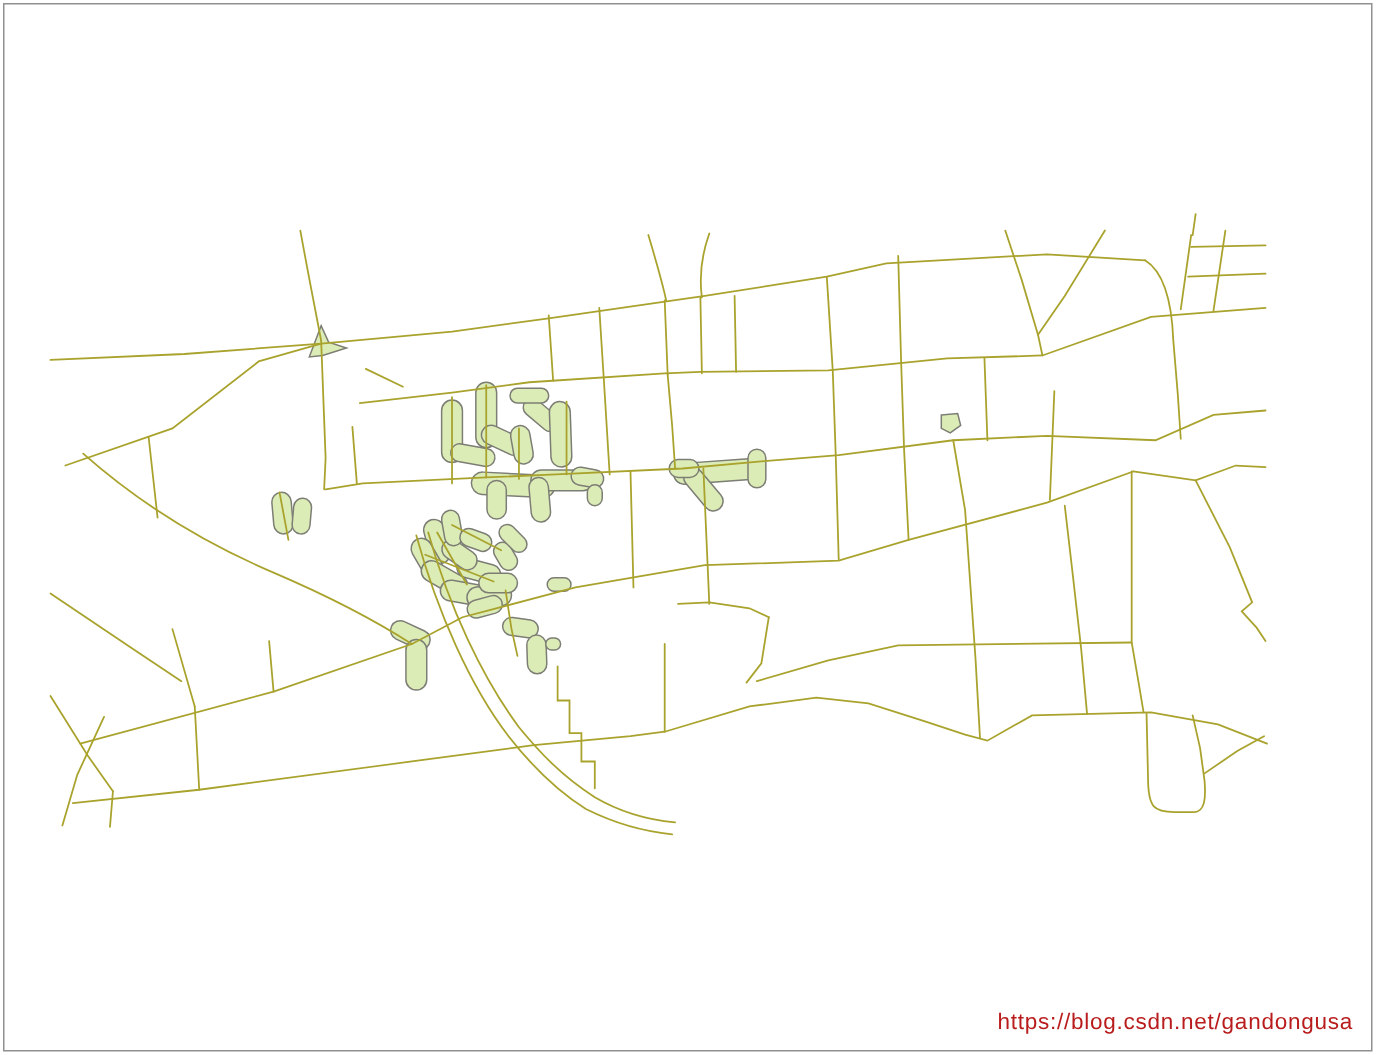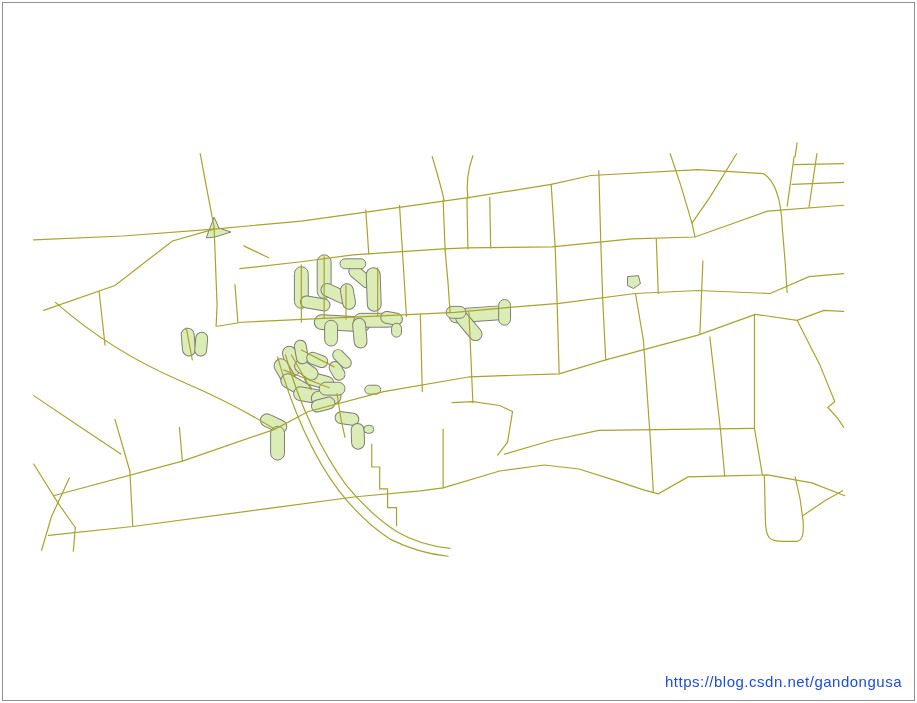--- a/index.html
+++ b/index.html
@@ -126,16 +126,16 @@
             <path d="M757,314 L757,429 L762,458 L765,476" fill="none" stroke="#a9a32d" stroke-width="1.2" stroke-linecap="round"></path>
             <path d="M800,320 L823,365 L838,402 L831,408 L841,419 L847,428" fill="none" stroke="#a9a32d" stroke-width="1.2" stroke-linecap="round"></path>
             <path d="M767,477 L768,520 C768,540 772,543 786,543 L799,543 C806,543 807,534 806,522 L803,500 L798,478" fill="none" stroke="#a9a32d" stroke-width="1.2" stroke-linecap="round"></path>
             <path d="M806,517 L828,502 L846,492" fill="none" stroke="#a9a32d" stroke-width="1.2" stroke-linecap="round"></path>
             <path d="M336,394 L340,420 L344,438" fill="none" stroke="#a9a32d" stroke-width="1.2" stroke-linecap="round"></path>
             <path d="M290,355 L310,390" fill="none" stroke="#a9a32d" stroke-width="1.2" stroke-linecap="round"></path>
             <path d="M282,370 L328,388" fill="none" stroke="#a9a32d" stroke-width="1.2" stroke-linecap="round"></path>
             <path d="M300,350 L333,367" fill="none" stroke="#a9a32d" stroke-width="1.2" stroke-linecap="round"></path>
           </g>
       </svg>
-      <div class="watermark" style="color: #1d4ed8; text-align: center;">https://blog.csdn.net/gandongusa</div>
+      <div class="watermark" style="color: #b91c1c; text-align: center;">https://blog.csdn.net/gandongusa</div>
     </div>
   </div>
 </div>
 
 </body></html>

